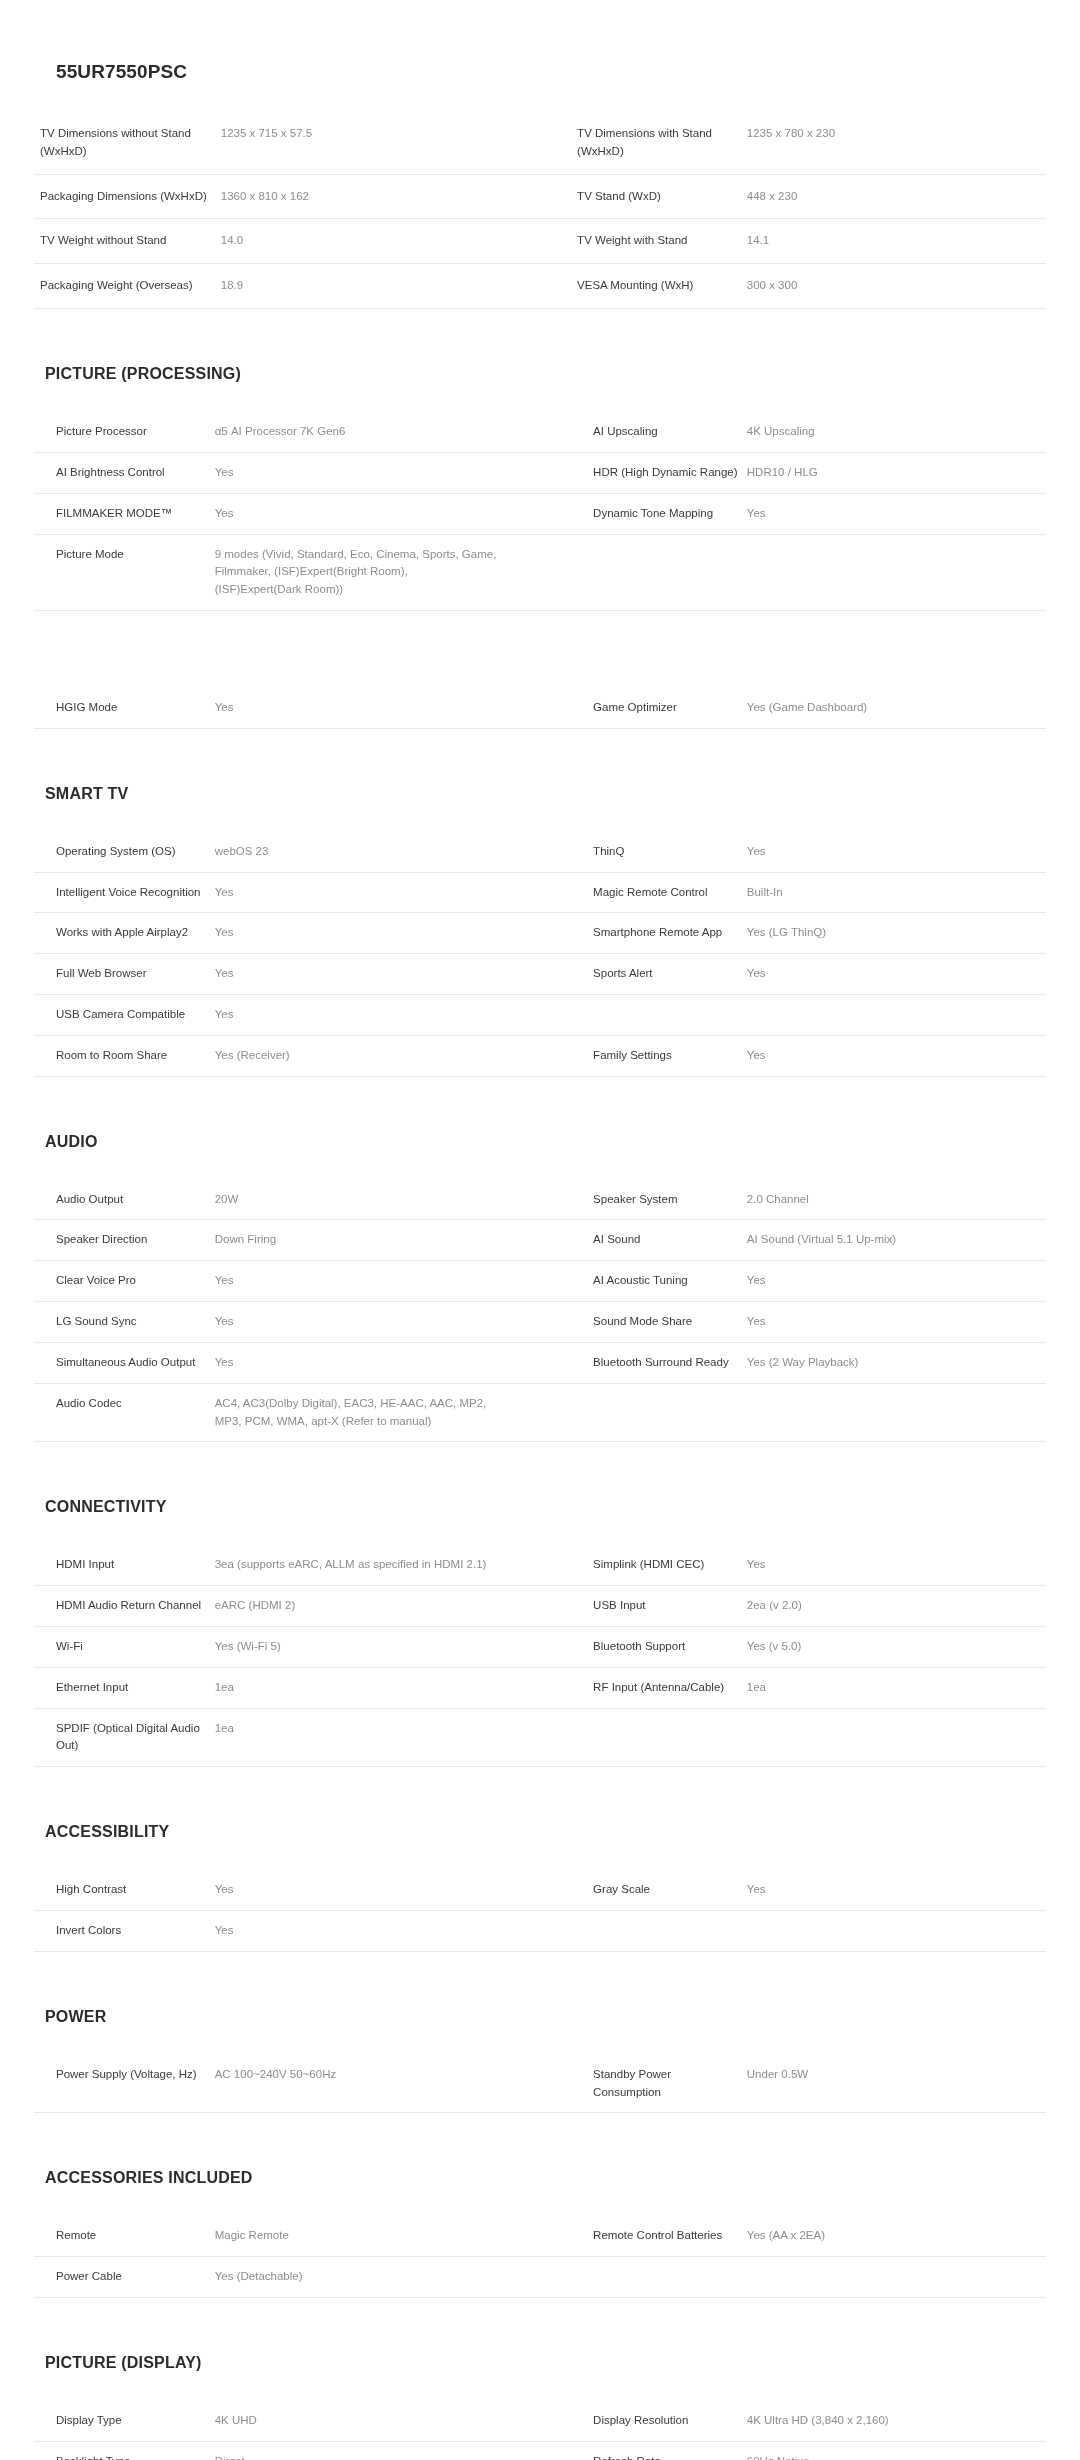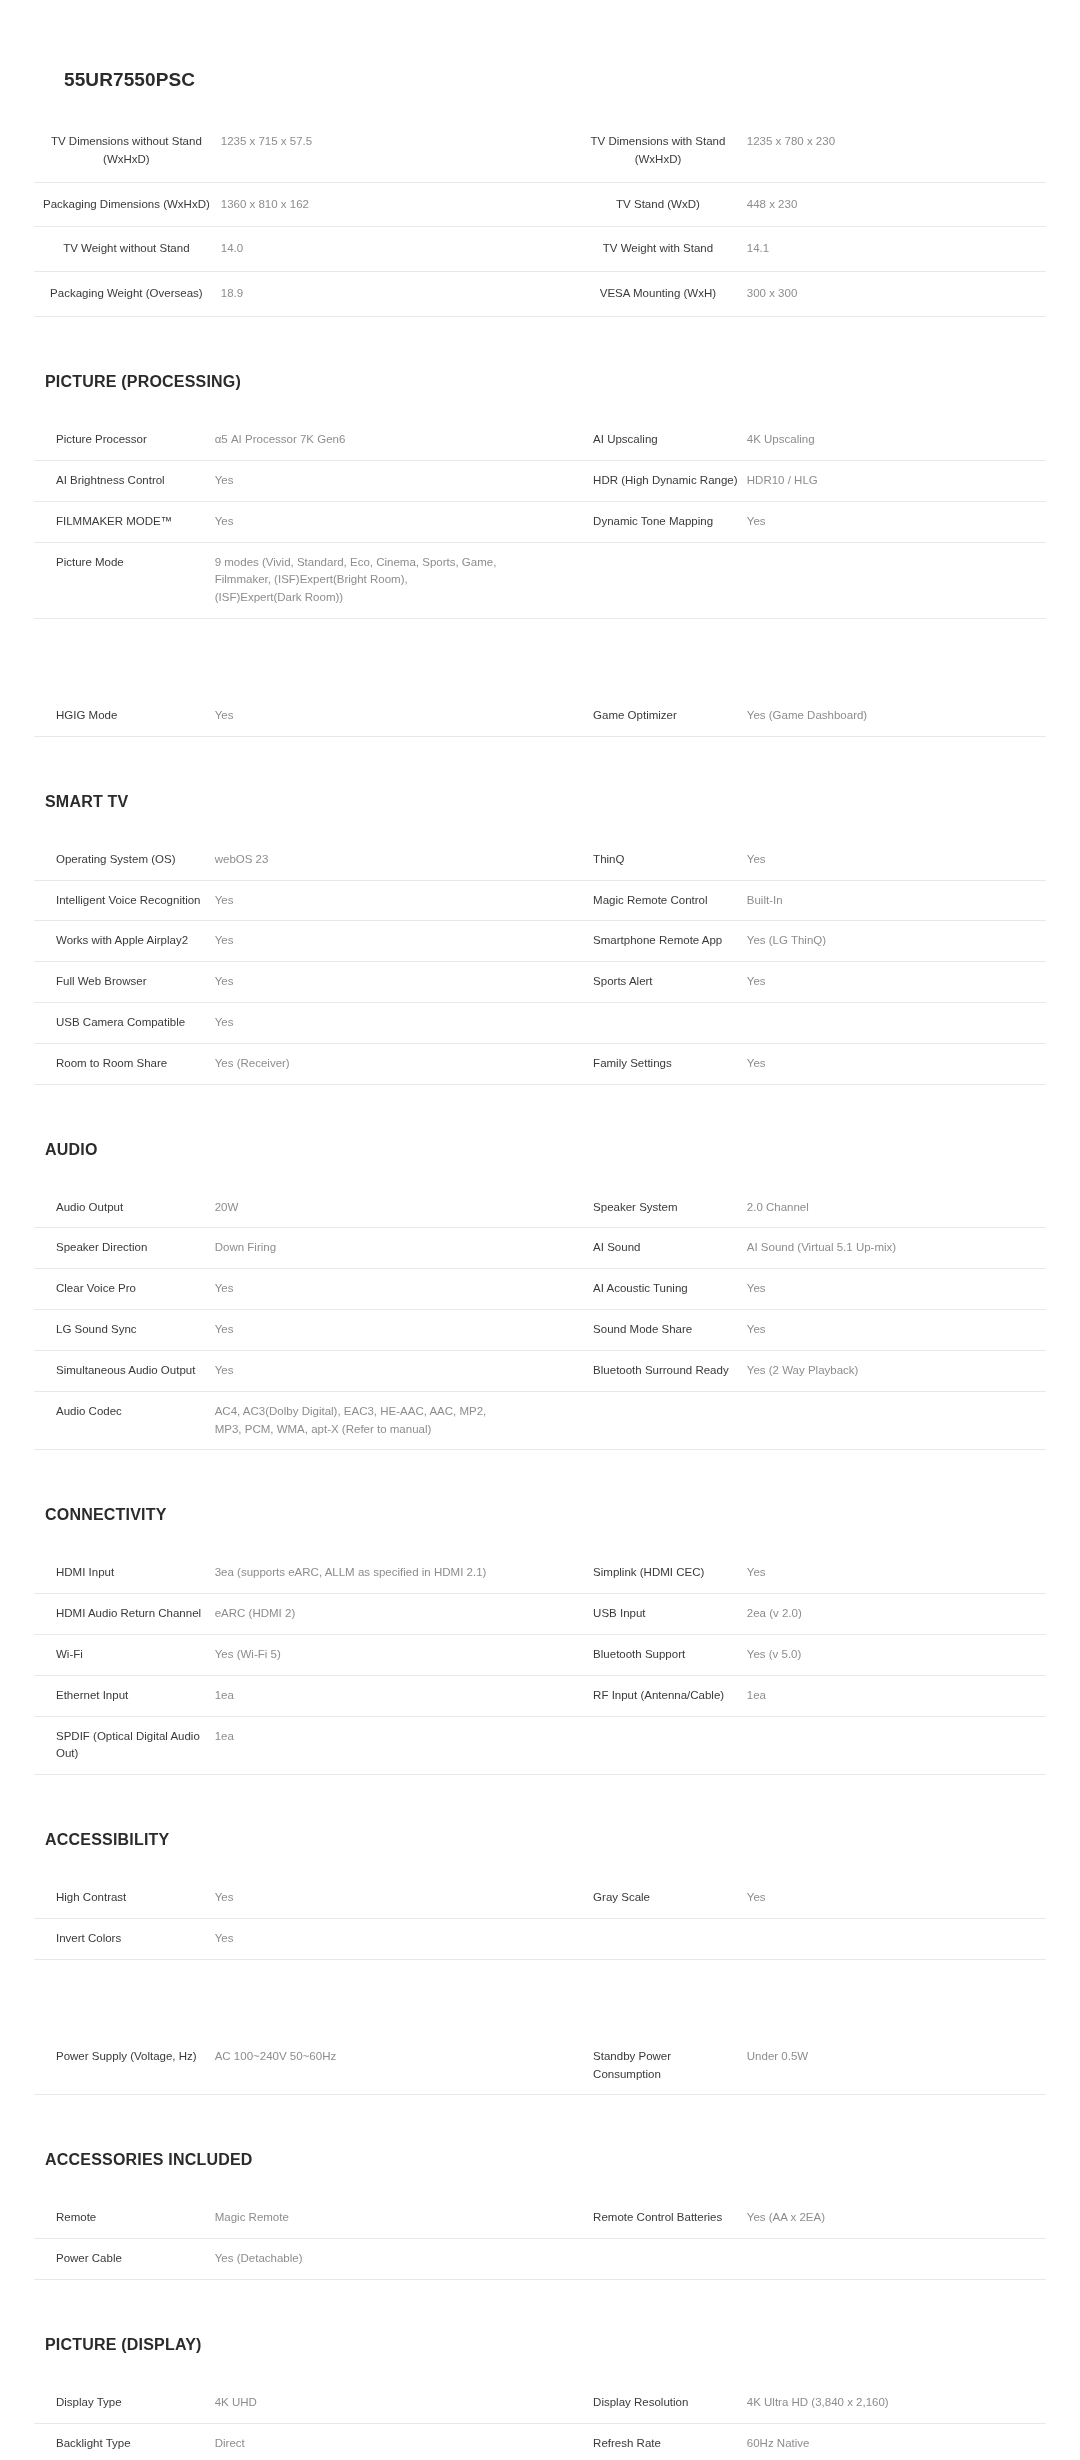--- a/index.html
+++ b/index.html
@@ -19,21 +19,21 @@
     box-sizing: border-box;
     padding: 0 0 40px 0;
   }
 
   
   .product-title {
     font-size: 19px;
     font-weight: 700;
     color: #2b2b2b;
     letter-spacing: 0.1px;
-    margin: 8px;
+    margin: 0;
     padding: 62px 0 0 56px;
     line-height: 1;
   }
 
   
   .intro-block {
     margin: 30px 0 0 0;
     padding: 0 34px 0 34px;
   }
 
@@ -84,21 +84,21 @@
   col.c-k1 { width: 180px; }
   col.c-v1 { width: 355px; }
   col.c-k2 { width: 175px; }
   col.c-v2 { width: 298px; }
 
   .intro-block .spec-table td { padding-top: 13px; padding-bottom: 13px; }
   .intro-block col.c-k1 { width: 186px; }
   .intro-block col.c-v1 { width: 349px; }
   .intro-block col.c-k2 { width: 175px; }
   .intro-block col.c-v2 { width: 298px; }
-  .intro-block .spec-table td.k { padding-left: 6px; text-align: center; }
+  .intro-block .spec-table td.k { padding-left: 6px; }
 
   
   .v .line { display: block; }
 </style>
 </head>
 <body>
 
 <div class="page">
 
   <h1 class="product-title">55UR7550PSC</h1>
@@ -484,20 +484,21 @@
               <td class="k"></td>
               <td class="v">
                 <span class="line"></span>
               </td>
             </tr>
           </tbody>
         </table>
       </div>
       <div class="section-gap-top"></div>
       <div class="section">
+        <h2 class="section-head">POWER</h2>
         <div class="section-head-gap"></div>
         <table class="spec-table">
           <colgroup>
             <col class="c-k1">
             <col class="c-v1">
             <col class="c-k2">
             <col class="c-v2">
           </colgroup>
           <tbody>
             <tr>

